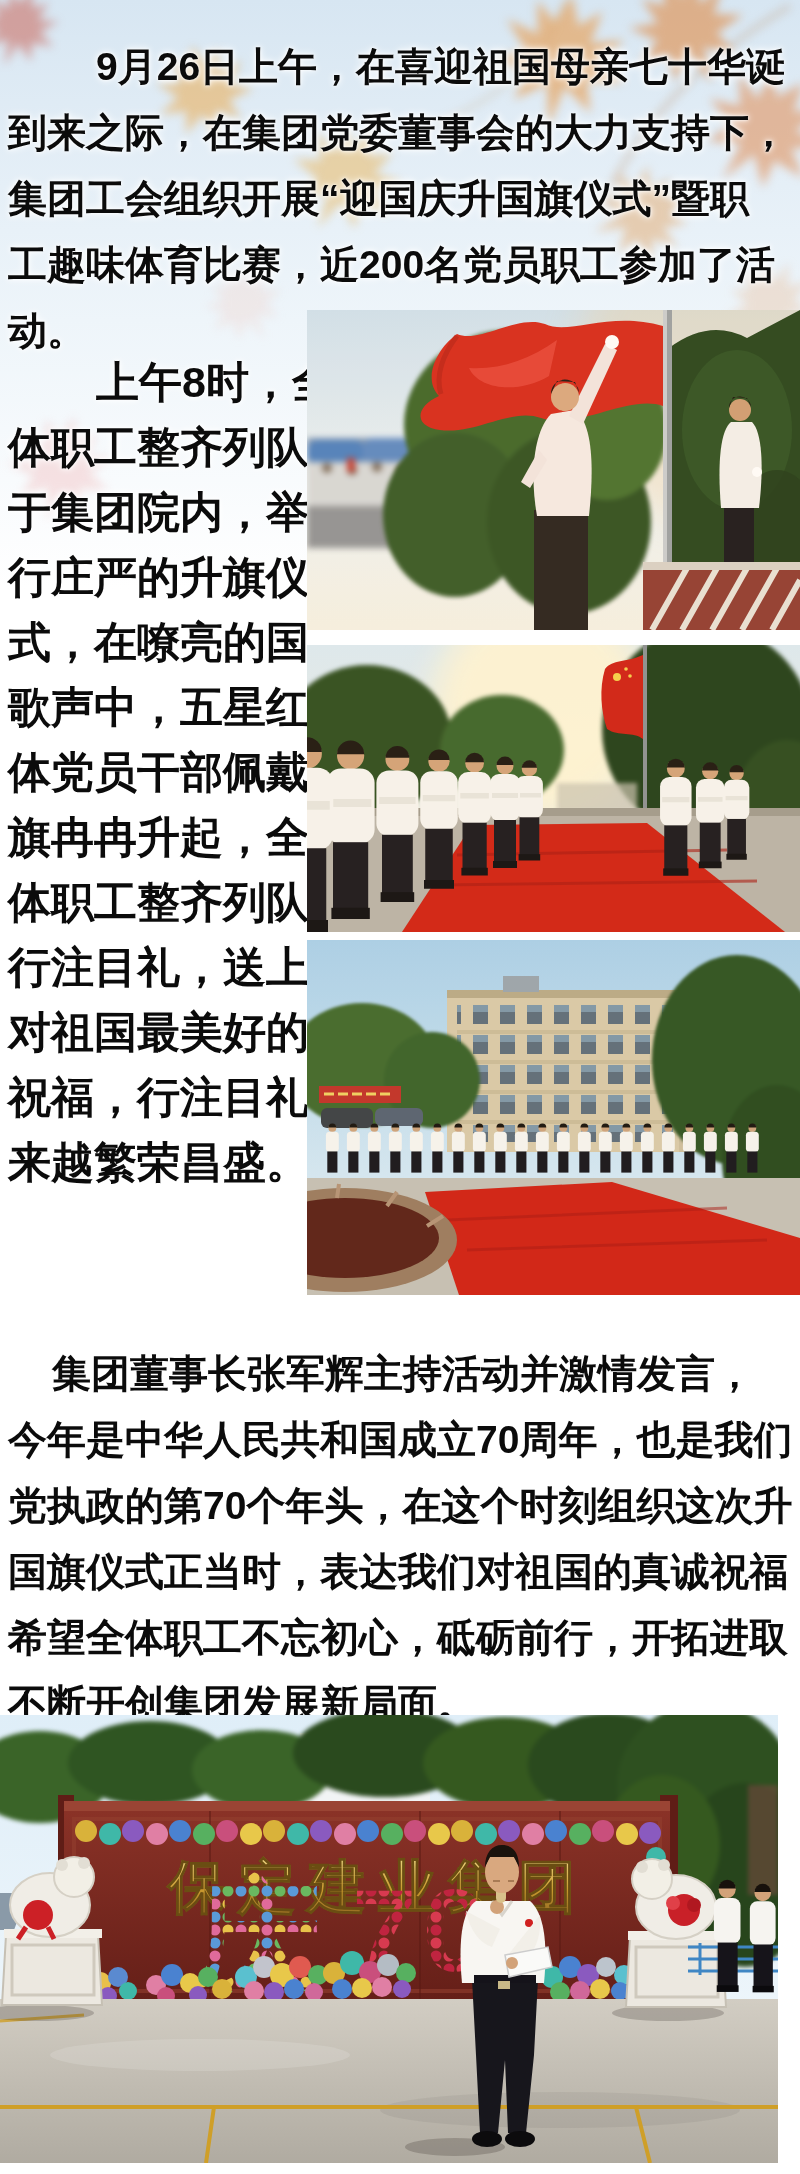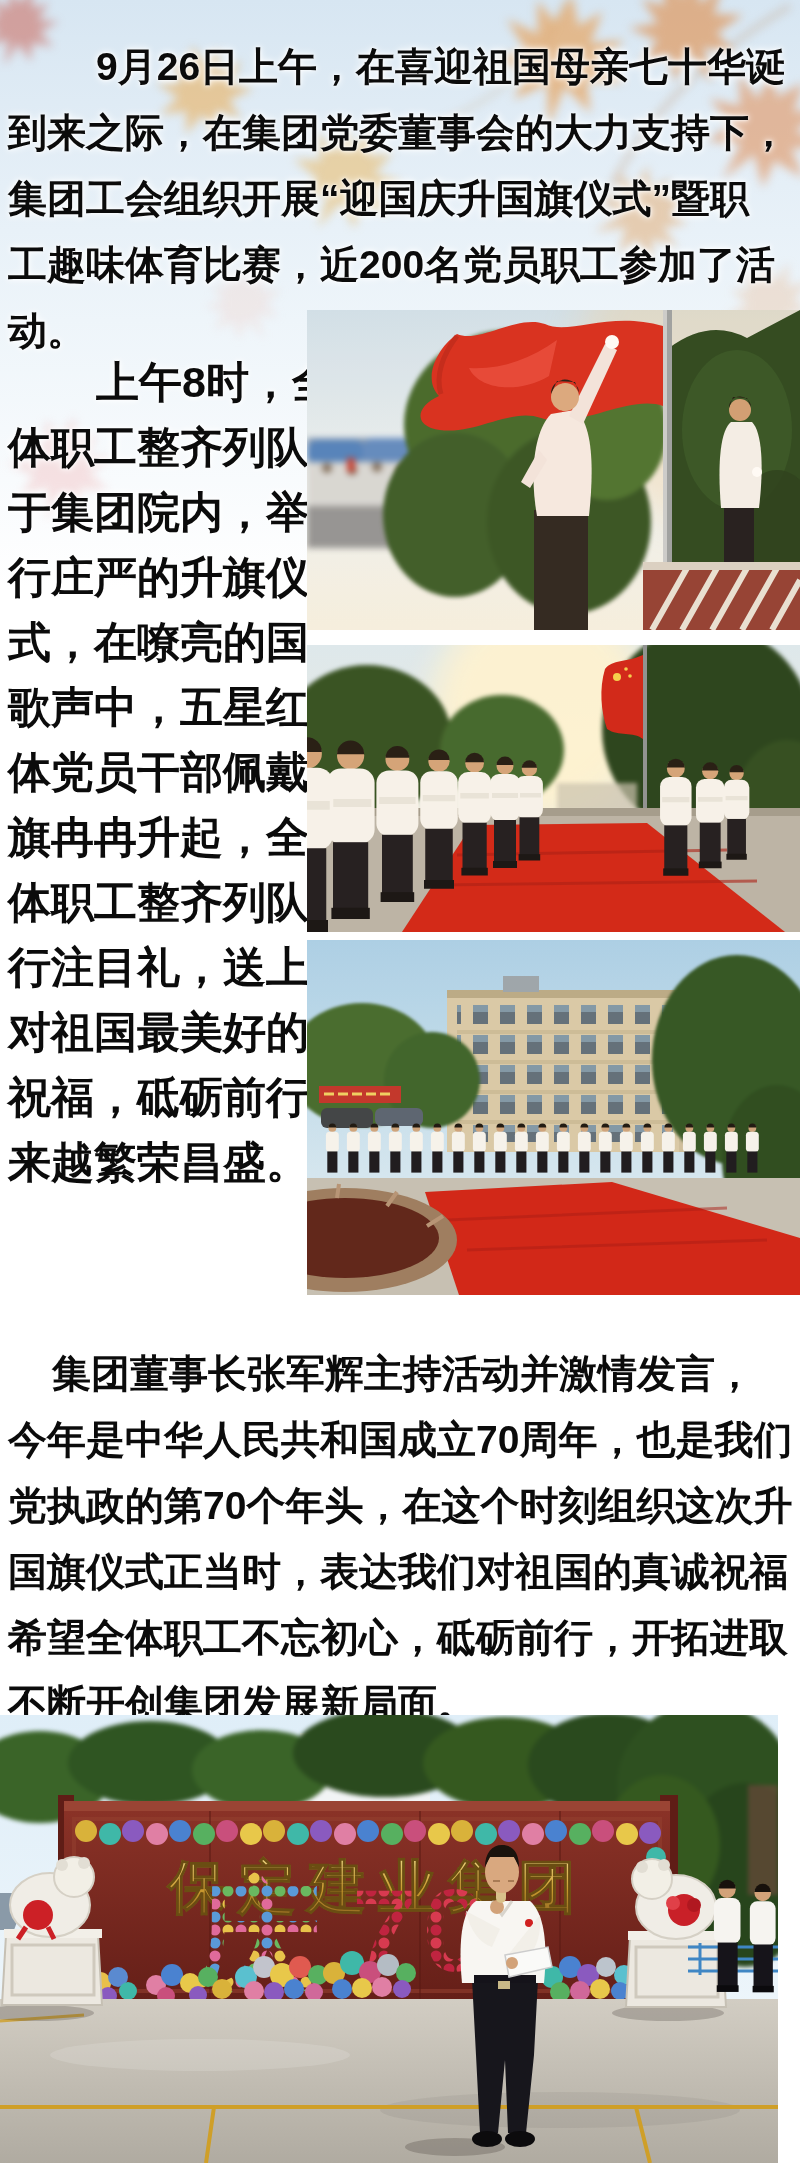--- a/index.html
+++ b/index.html
@@ -60,21 +60,21 @@
     <div>体职工整齐列队</div>
     <div>于集团院内，举</div>
     <div>行庄严的升旗仪</div>
     <div>式，在嘹亮的国</div>
     <div>歌声中，五星红</div>
     <div>体党员干部佩戴</div>
     <div>旗冉冉升起，全</div>
     <div>体职工整齐列队</div>
     <div>行注目礼，送上</div>
     <div>对祖国最美好的</div>
-    <div>祝福，砥砺前行</div>
+    <div>祝福，行注目礼</div>
     <div>来越繁荣昌盛。</div>
   </div>
 
   <div class="para p3">
     <div class="ind1">集团董事长张军辉主持活动并激情发言，</div>
     <div>今年是中华人民共和国成立70周年，也是我们</div>
     <div>党执政的第70个年头，在这个时刻组织这次升</div>
     <div>国旗仪式正当时，表达我们对祖国的真诚祝福，</div>
     <div>希望全体职工不忘初心，砥砺前行，开拓进取，</div>
     <div>不断开创集团发展新局面。</div>

